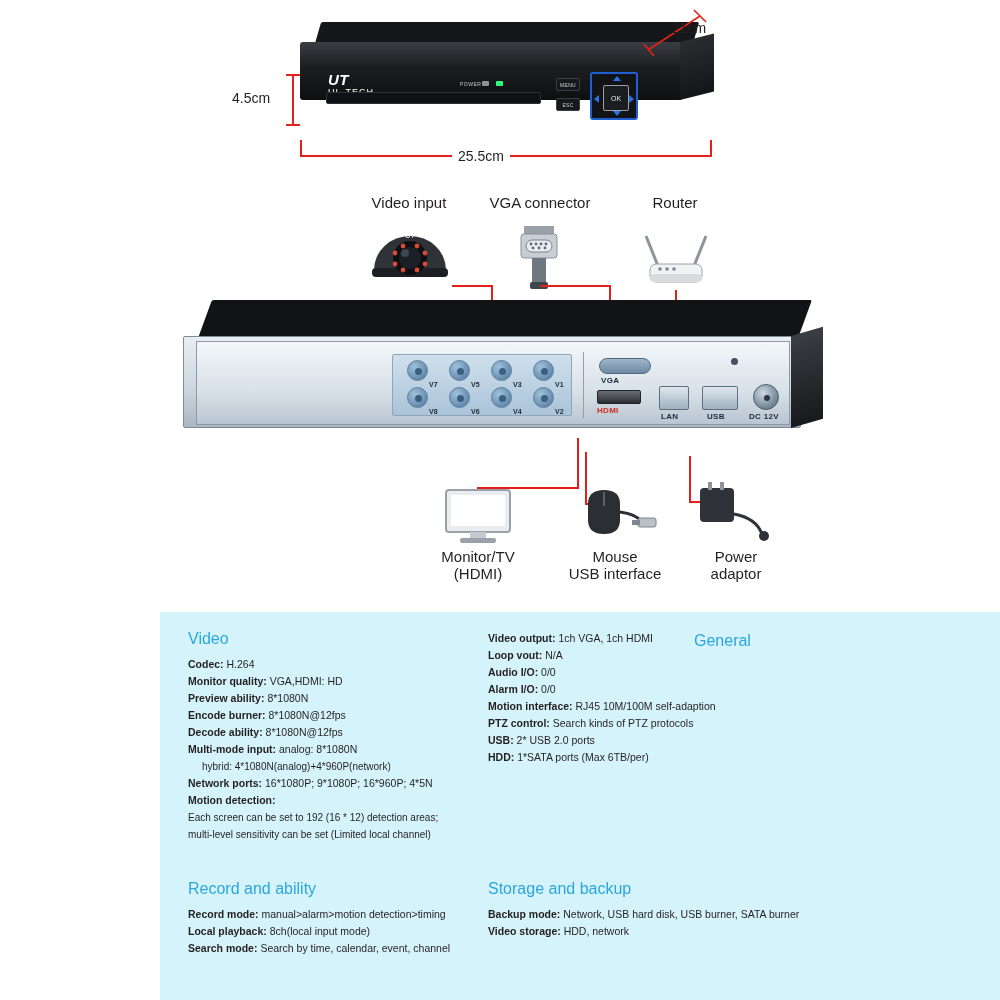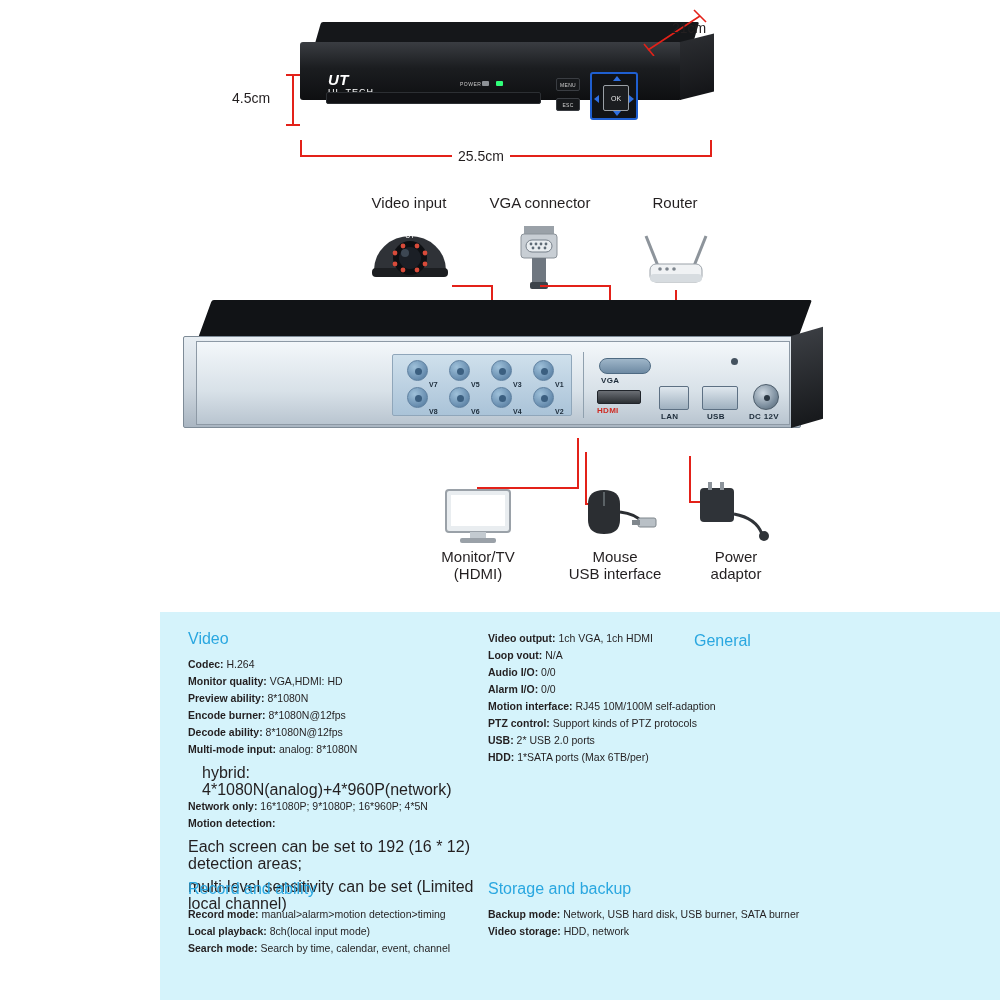--- a/index.html
+++ b/index.html
@@ -152,21 +152,21 @@
   
   .spec-panel {
     position: absolute; left: 160px; top: 612px; width: 840px; height: 392px;
     background: #d5f3fb;
   }
   .spec-h {
     color: #2aa7e0; font-size: 16px; margin-bottom: 8px; font-weight: normal;
   }
   .spec-row { font-size: 10.5px; line-height: 17px; color: #231f20; }
   .spec-row .k { font-weight: bold; margin-top: 7px; }
-  .spec-free { font-size: 16px; line-height: 17px; color: #231f20; margin-top: 6px; }
+  .spec-free { font-size: 10px; line-height: 17px; color: #231f20; }
   .col { position: absolute; }
 </style>
 </head>
 <body>
 
 <div id="page">
 
   <div class="front-wrap">
     <div class="front-top"></div>
     <div class="front-body">
@@ -382,33 +382,33 @@
 
     <div class="col" style="left:28px; top:18px; width:290px;">
       <div class="spec-h">Video</div>
       <div class="spec-row"><span class="k">Codec:</span> <span>H.264</span></div>
       <div class="spec-row"><span class="k">Monitor quality:</span> <span>VGA,HDMI: HD</span></div>
       <div class="spec-row"><span class="k">Preview ability:</span> <span>8*1080N</span></div>
       <div class="spec-row"><span class="k">Encode burner:</span> <span>8*1080N@12fps</span></div>
       <div class="spec-row"><span class="k">Decode ability:</span> <span>8*1080N@12fps</span></div>
       <div class="spec-row"><span class="k">Multi-mode input:</span> <span>analog: 8*1080N</span></div>
       <div class="spec-free" style="padding-left:14px;">hybrid: 4*1080N(analog)+4*960P(network)</div>
-      <div class="spec-row"><span class="k">Network only:</span> <span>16*1080P;  9*1080P;  16*960P;  4*5N</span></div>
+      <div class="spec-row"><span class="k">Network ports:</span> <span>16*1080P;  9*1080P;  16*960P;  4*5N</span></div>
       <div class="spec-row"><span class="k">Motion detection:</span></div>
       <div class="spec-free">Each screen can be set to 192 (16 * 12) detection areas;</div>
       <div class="spec-free">multi-level sensitivity can be set (Limited local channel)</div>
     </div>
 
     <div class="col" style="left:328px; top:18px; width:350px;">
       <div class="spec-row"><span class="k">Video output:</span> <span>1ch VGA, 1ch HDMI</span></div>
       <div class="spec-row"><span class="k">Loop vout:</span> <span>N/A</span></div>
       <div class="spec-row"><span class="k">Audio I/O:</span> <span>0/0</span></div>
       <div class="spec-row"><span class="k">Alarm I/O:</span> <span>0/0</span></div>
       <div class="spec-row"><span class="k">Motion interface:</span> <span>RJ45 10M/100M self-adaption</span></div>
-      <div class="spec-row"><span class="k">PTZ control:</span> <span>Support kinds of PTZ protocols</span></div>
+      <div class="spec-row"><span class="k">PTZ control:</span> <span>Search kinds of PTZ protocols</span></div>
       <div class="spec-row"><span class="k">USB:</span> <span>2* USB 2.0 ports</span></div>
       <div class="spec-row"><span class="k">HDD:</span> <span>1*SATA ports (Max 6TB/per)</span></div>
     </div>
 
     <div class="col" style="left:534px; top:20px; width:240px;">
       <div class="spec-h">General</div>
     </div>
 
     <div class="col" style="left:28px; top:268px; width:330px;">
       <div class="spec-h">Record and ability</div>

